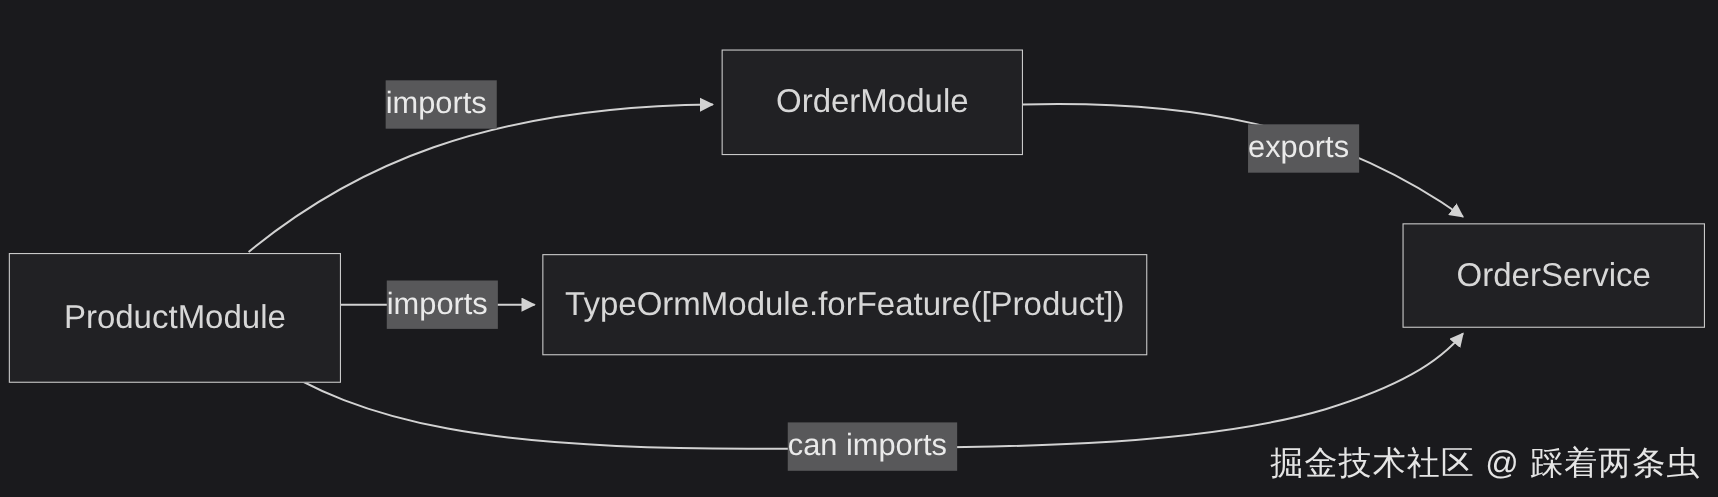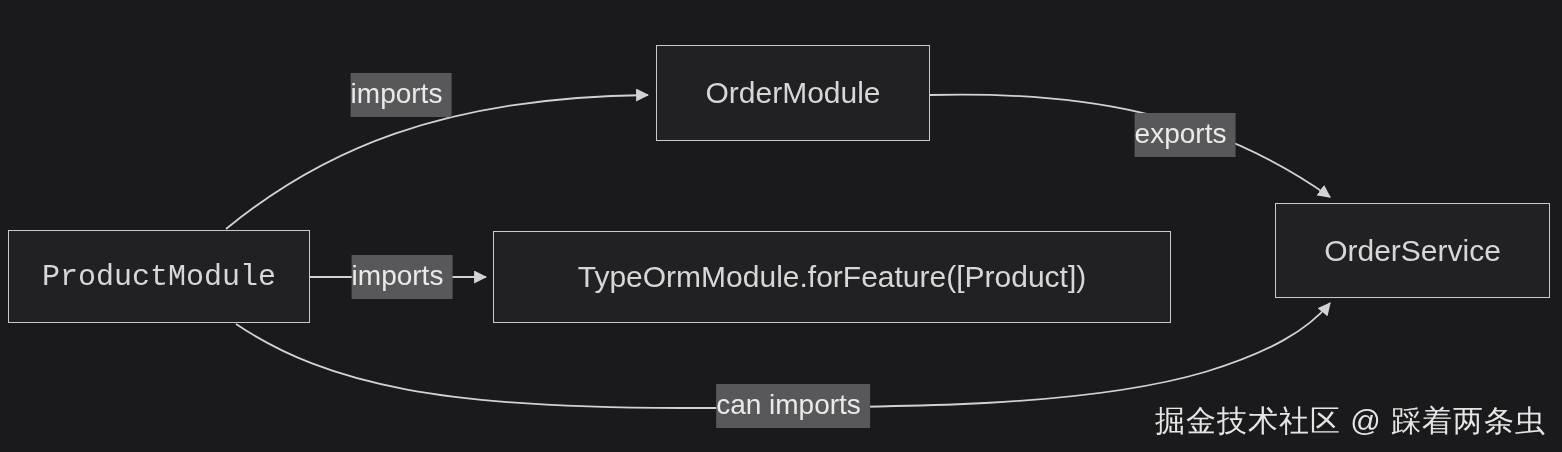--- a/index.html
+++ b/index.html
@@ -32,23 +32,23 @@
     align-items: center;
     justify-content: center;
     background: #212124;
     border: 1.5px solid #c9c9c9;
     box-sizing: border-box;
     color: #d7d7d7;
     font-size: 30px;
     white-space: nowrap;
     z-index: 2;
   }
-  #n-product  { left: 8px;    top: 230px; width: 302px; height: 93px; font-family: Liberation Mono, monospace; }
+  #n-product  { left: 8px;    top: 230px; width: 302px; height: 118px; }
   #n-order    { left: 656px;  top: 45px;  width: 274px; height: 96px; }
-  #n-typeorm  { left: 493px;  top: 231px; width: 678px; height: 92px; }
+  #n-typeorm  { left: 493px;  top: 231px; width: 550px; height: 92px; }
   #n-service  { left: 1275px; top: 203px; width: 275px; height: 95px; }
   .edge-label {
     position: absolute;
     transform: translate(-50%, -50%);
     background: #58585a;
     color: #eaeaea;
     font-size: 28px;
     line-height: 1.0;
     padding: 7px 9px 9px 0;
     white-space: nowrap;

